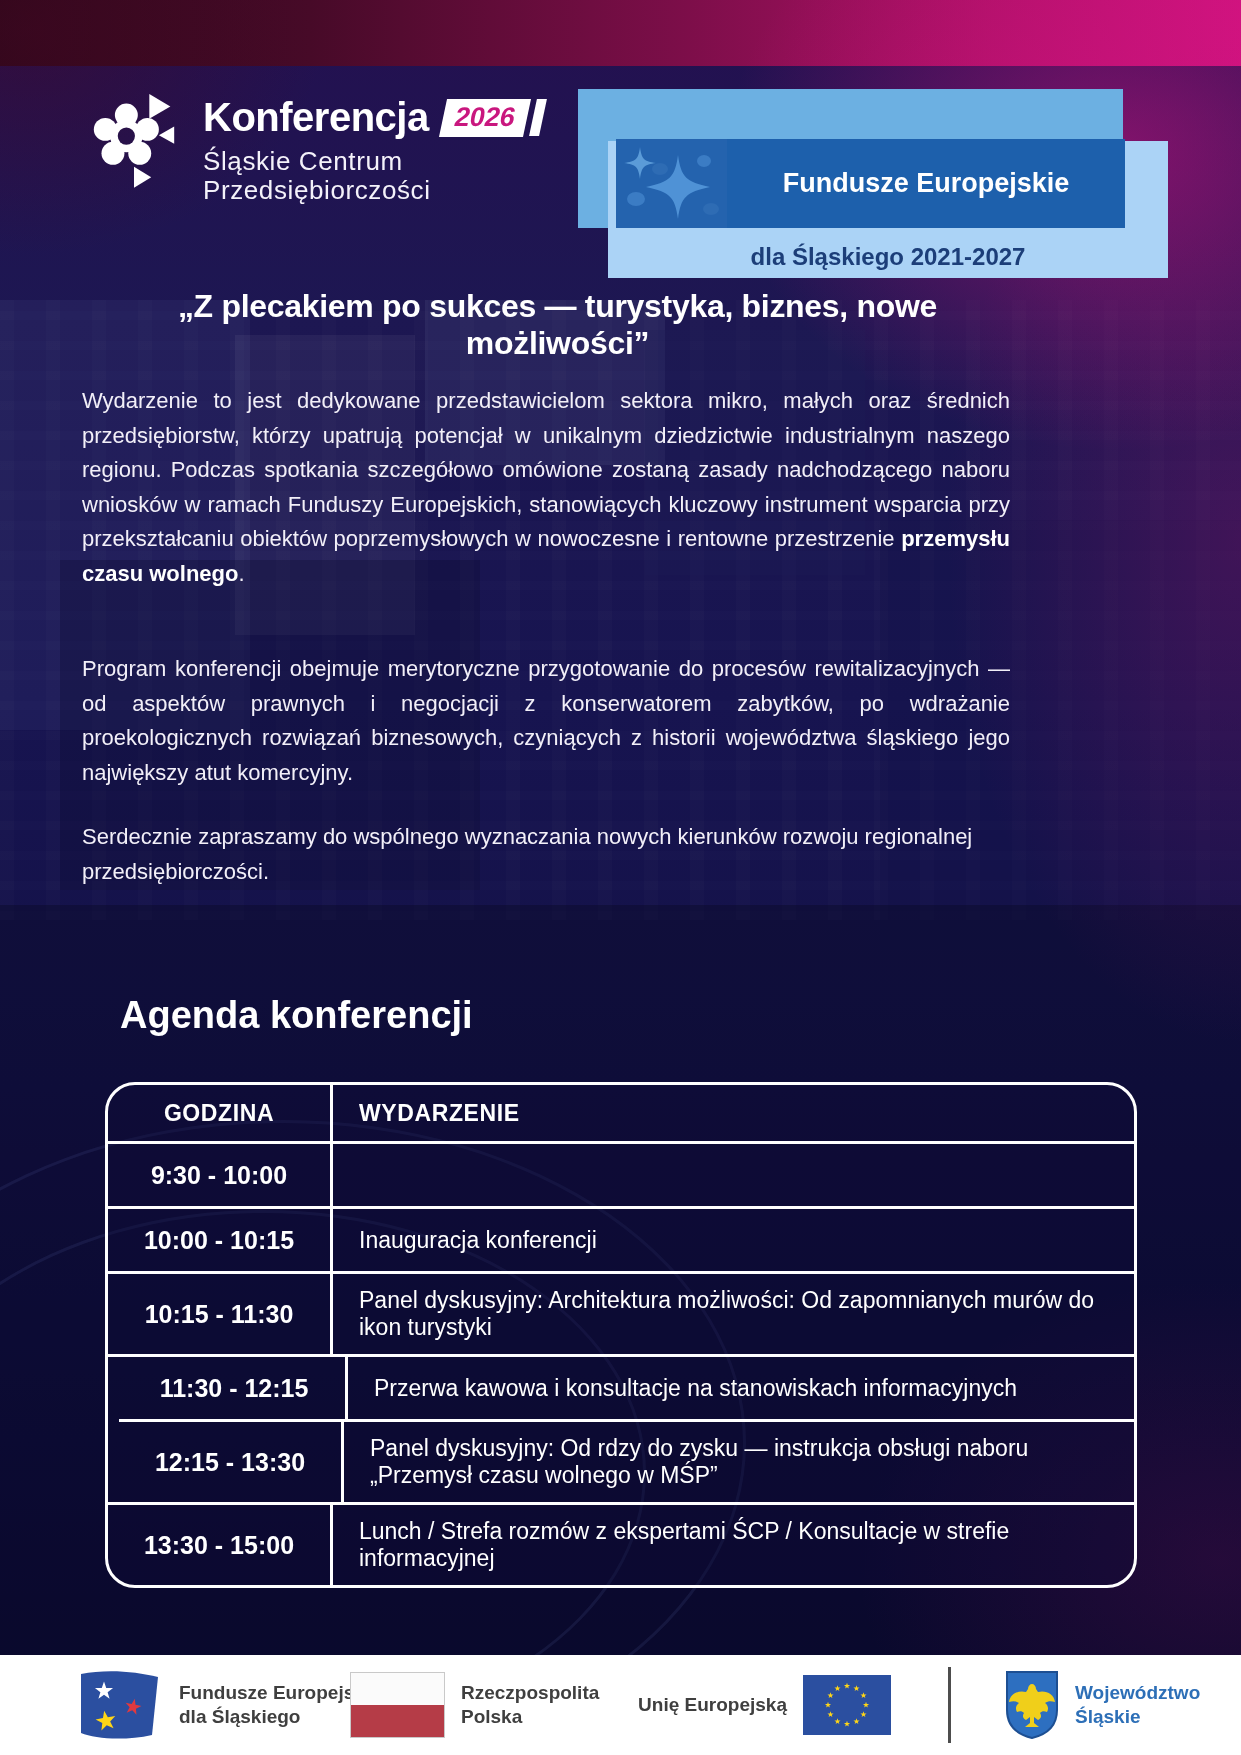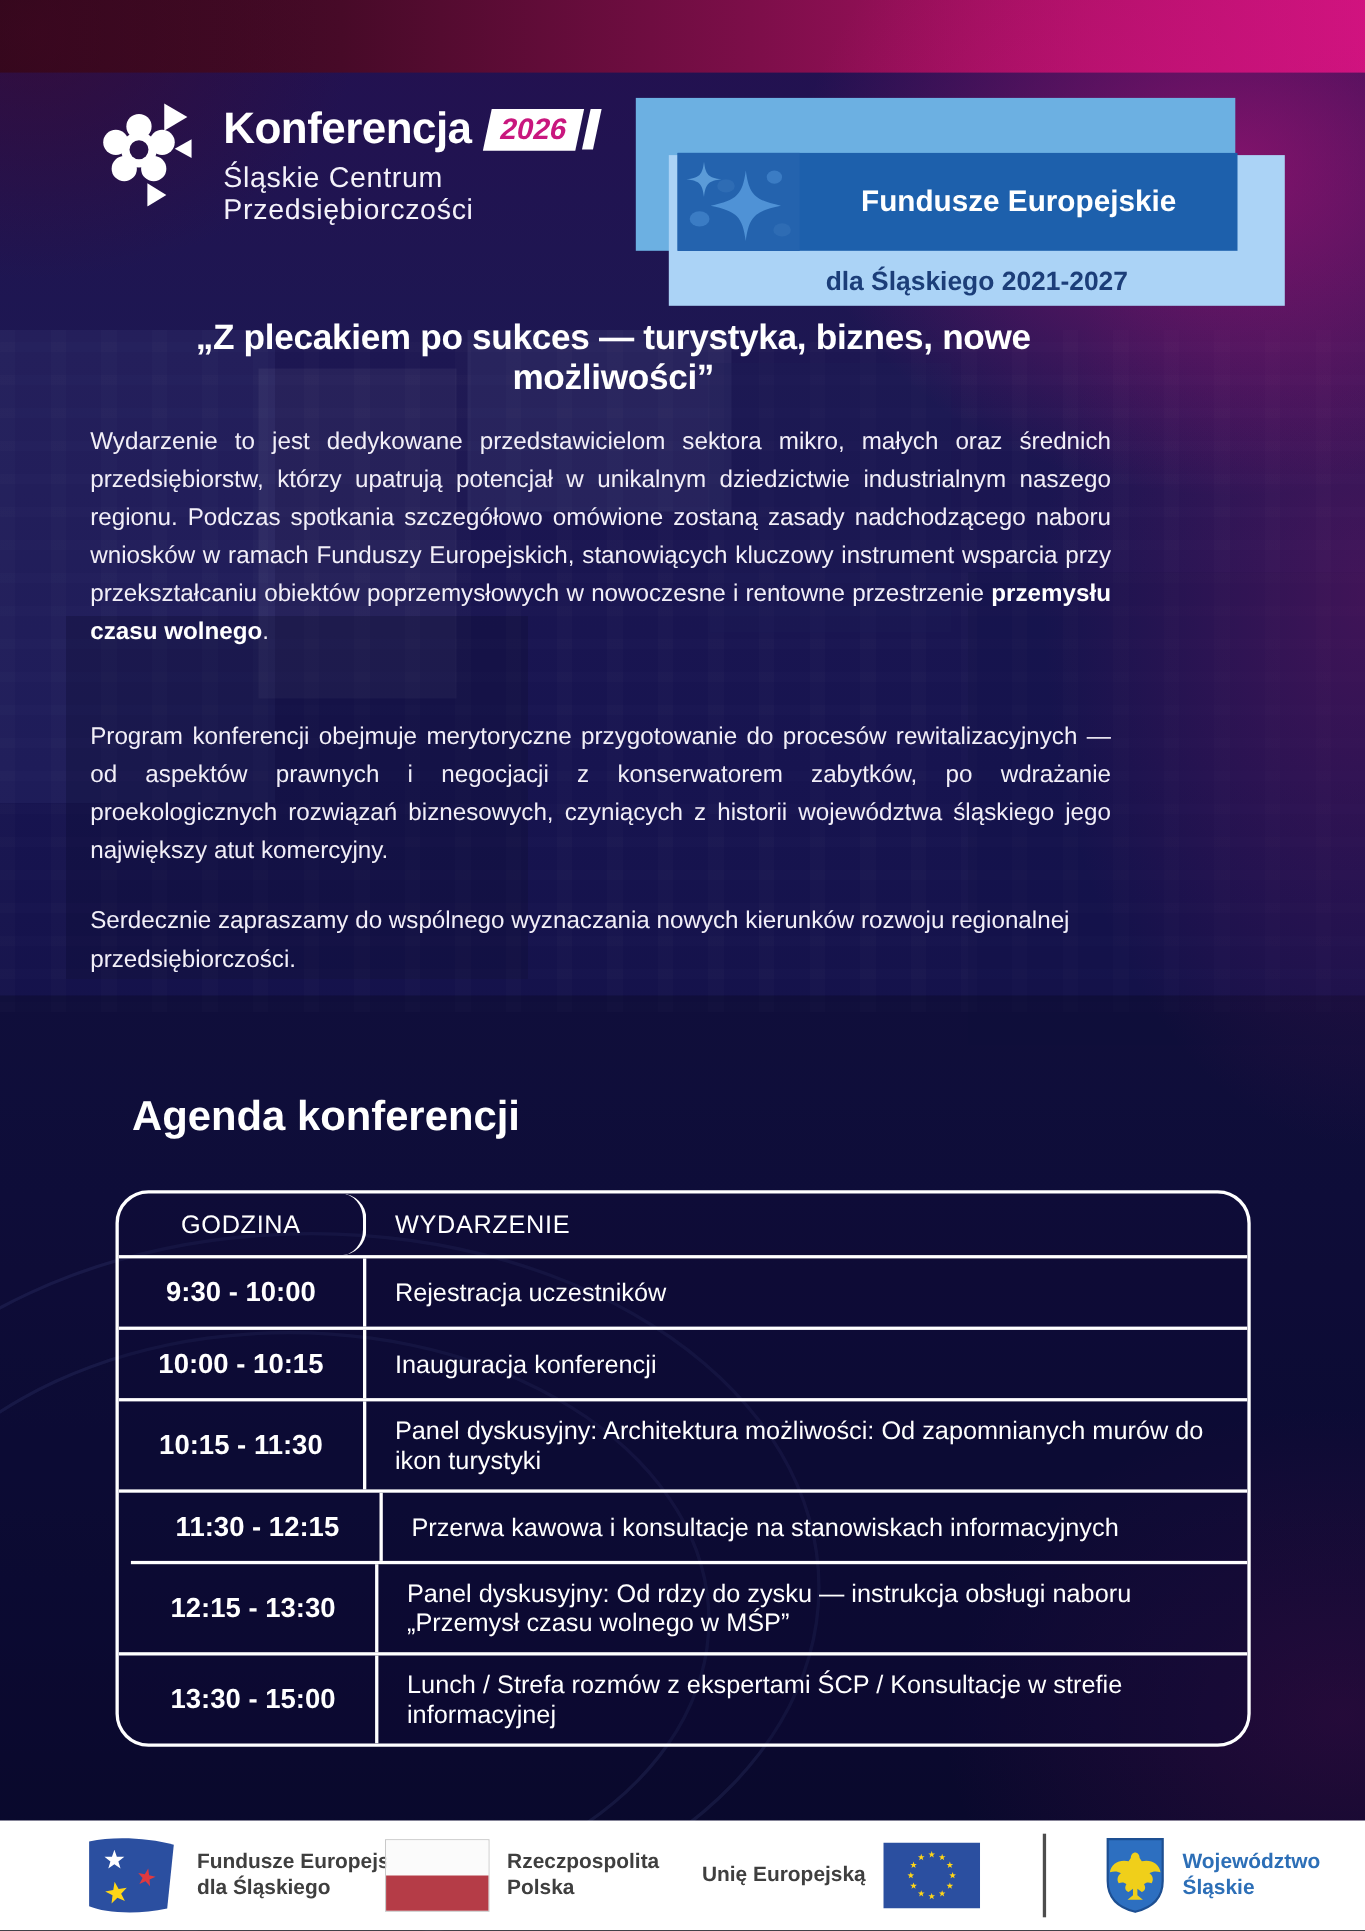--- a/index.html
+++ b/index.html
@@ -74,24 +74,24 @@
   .agenda-table { position:absolute; left:105px; top:1082px; width:1032px;
     border:3px solid #fff; border-radius:30px; overflow:hidden;
     background:rgba(13,12,55,0.35); box-sizing:border-box; }
   .t-row { display:flex; border-top:3px solid #ffffff; }
   .t-row:first-child { border-top:none; }
   .t-time { flex:0 0 225px; width:225px; border-right:3px solid #fff;
     display:flex; align-items:center; justify-content:center;
     font-weight:bold; font-size:25px; text-align:center; padding:6px 8px; box-sizing:border-box; }
   .t-event { flex:1; display:flex; align-items:center; padding:10px 26px;
     font-size:23px; line-height:27px; }
-  .t-row.hdr .t-time, .t-row.hdr .t-event { font-weight:normal; font-size:23px; letter-spacing:0.6px;border-radius:23px; }
+  .t-row.hdr .t-time, .t-row.hdr .t-event { font-weight:bold; font-size:23px; letter-spacing:0.6px; }
   .t-row.hdr { min-height:56px; }
   .t-row.r1 { min-height:62px; } .t-row.r2 { min-height:62px; } .t-row.r3 { min-height:80px; }
-  .t-row.r4 { min-height:62px;padding-left:15px; } .t-row.r5 { min-height:80px;margin-left:11px; } .t-row.r6 { min-height:80px;padding-left:11px; }
+  .t-row.r4 { min-height:62px;padding-left:15px; } .t-row.r5 { min-height:80px;margin-left:11px; } .t-row.r6 { min-height:80px; }
 
   
   .footer { position:absolute; left:0; top:1655px; width:1241px; height:100px; background:#ffffff; }
   .f-item { position:absolute; top:0; height:100%; display:flex; align-items:center; gap:16px; }
   .f-label { font-size:19px; font-weight:bold; color:#3f3f3f; line-height:24px; }
   .f-label span { display:block; }
   .f-label.right { text-align:right; width:190px; }
   .f-label.blue { color:#2d6fb7; }
   .pl-flag { width:95px; height:66px; border:1px solid #c9c9c9; box-sizing:border-box; }
   .pl-w { height:50%; background:#fbfbfb; }
@@ -181,21 +181,20 @@
 
   <div class="agenda-heading">Agenda konferencji</div>
 
   <div class="agenda-table">
     <div class="t-row hdr">
       <div class="t-time">GODZINA</div>
       <div class="t-event">WYDARZENIE</div>
     </div>
     <div class="t-row r1">
       <div class="t-time">9:30 - 10:00</div>
-      <div class="t-event">Rejestracja uczestników</div>
     </div>
     <div class="t-row r2">
       <div class="t-time">10:00 - 10:15</div>
       <div class="t-event">Inauguracja konferencji</div>
     </div>
     <div class="t-row r3">
       <div class="t-time">10:15 - 11:30</div>
       <div class="t-event">Panel dyskusyjny: Architektura możliwości: Od zapomnianych murów do ikon turystyki</div>
     </div>
     <div class="t-row r4">

